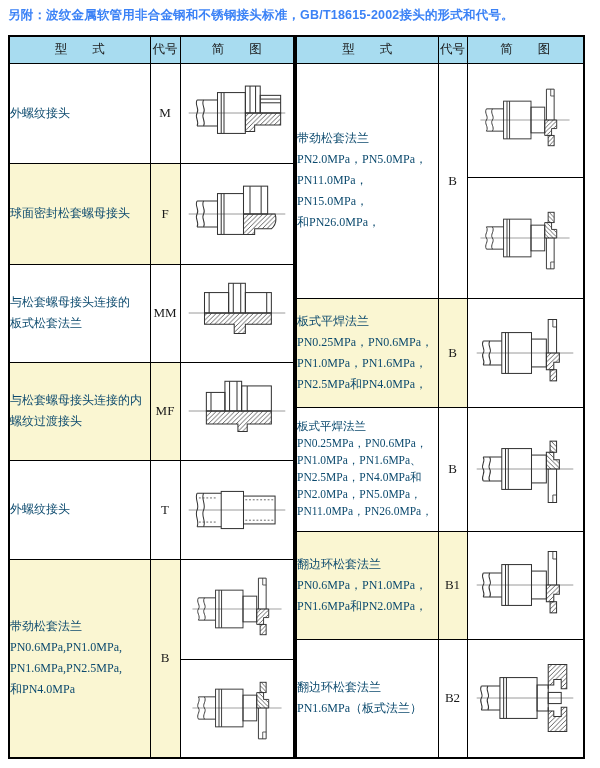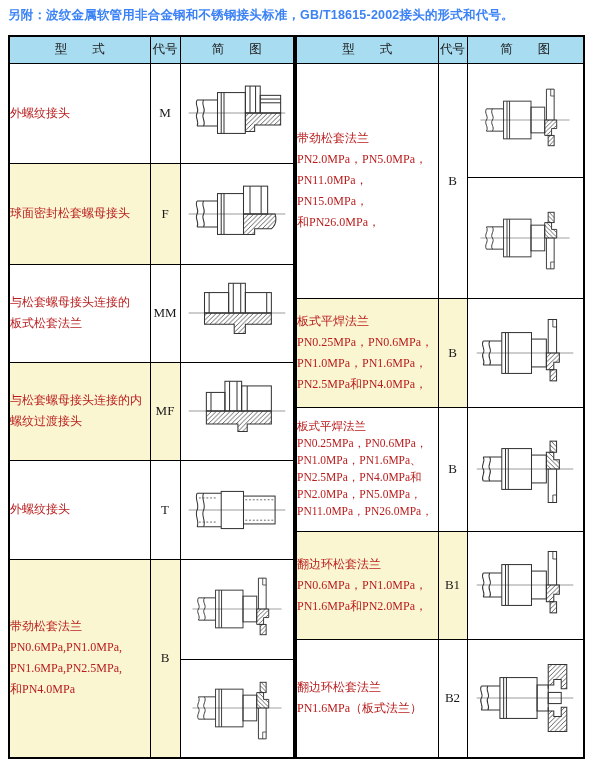--- a/index.html
+++ b/index.html
@@ -29,21 +29,21 @@
     padding:0;margin:0;overflow:hidden;
   }
   table.t th{
     background:var(--header-bg);
     font-size:12.5px;font-weight:normal;text-align:center;
     font-family:"Liberation Serif","DejaVu Serif",serif;
     color:#1a1a1a;
   }
   td.type{
     font-family:"Liberation Serif","DejaVu Serif",serif;
-    font-size:12px;color:#b91c1c;
+    font-size:12px;color:#0c4a6e;
     vertical-align:middle;text-align:left;
     padding:2px 4px 2px 10px;
     white-space:pre-line;line-height:21px;
   }
   td.type.dense{line-height:17px;font-size:11.5px;}
   td.code{
     font-family:"Liberation Serif","DejaVu Serif",serif;
     font-size:13px;color:#1a1a1a;text-align:center;vertical-align:middle;
   }
   td.diag{text-align:center;vertical-align:middle;background:#fff;}

